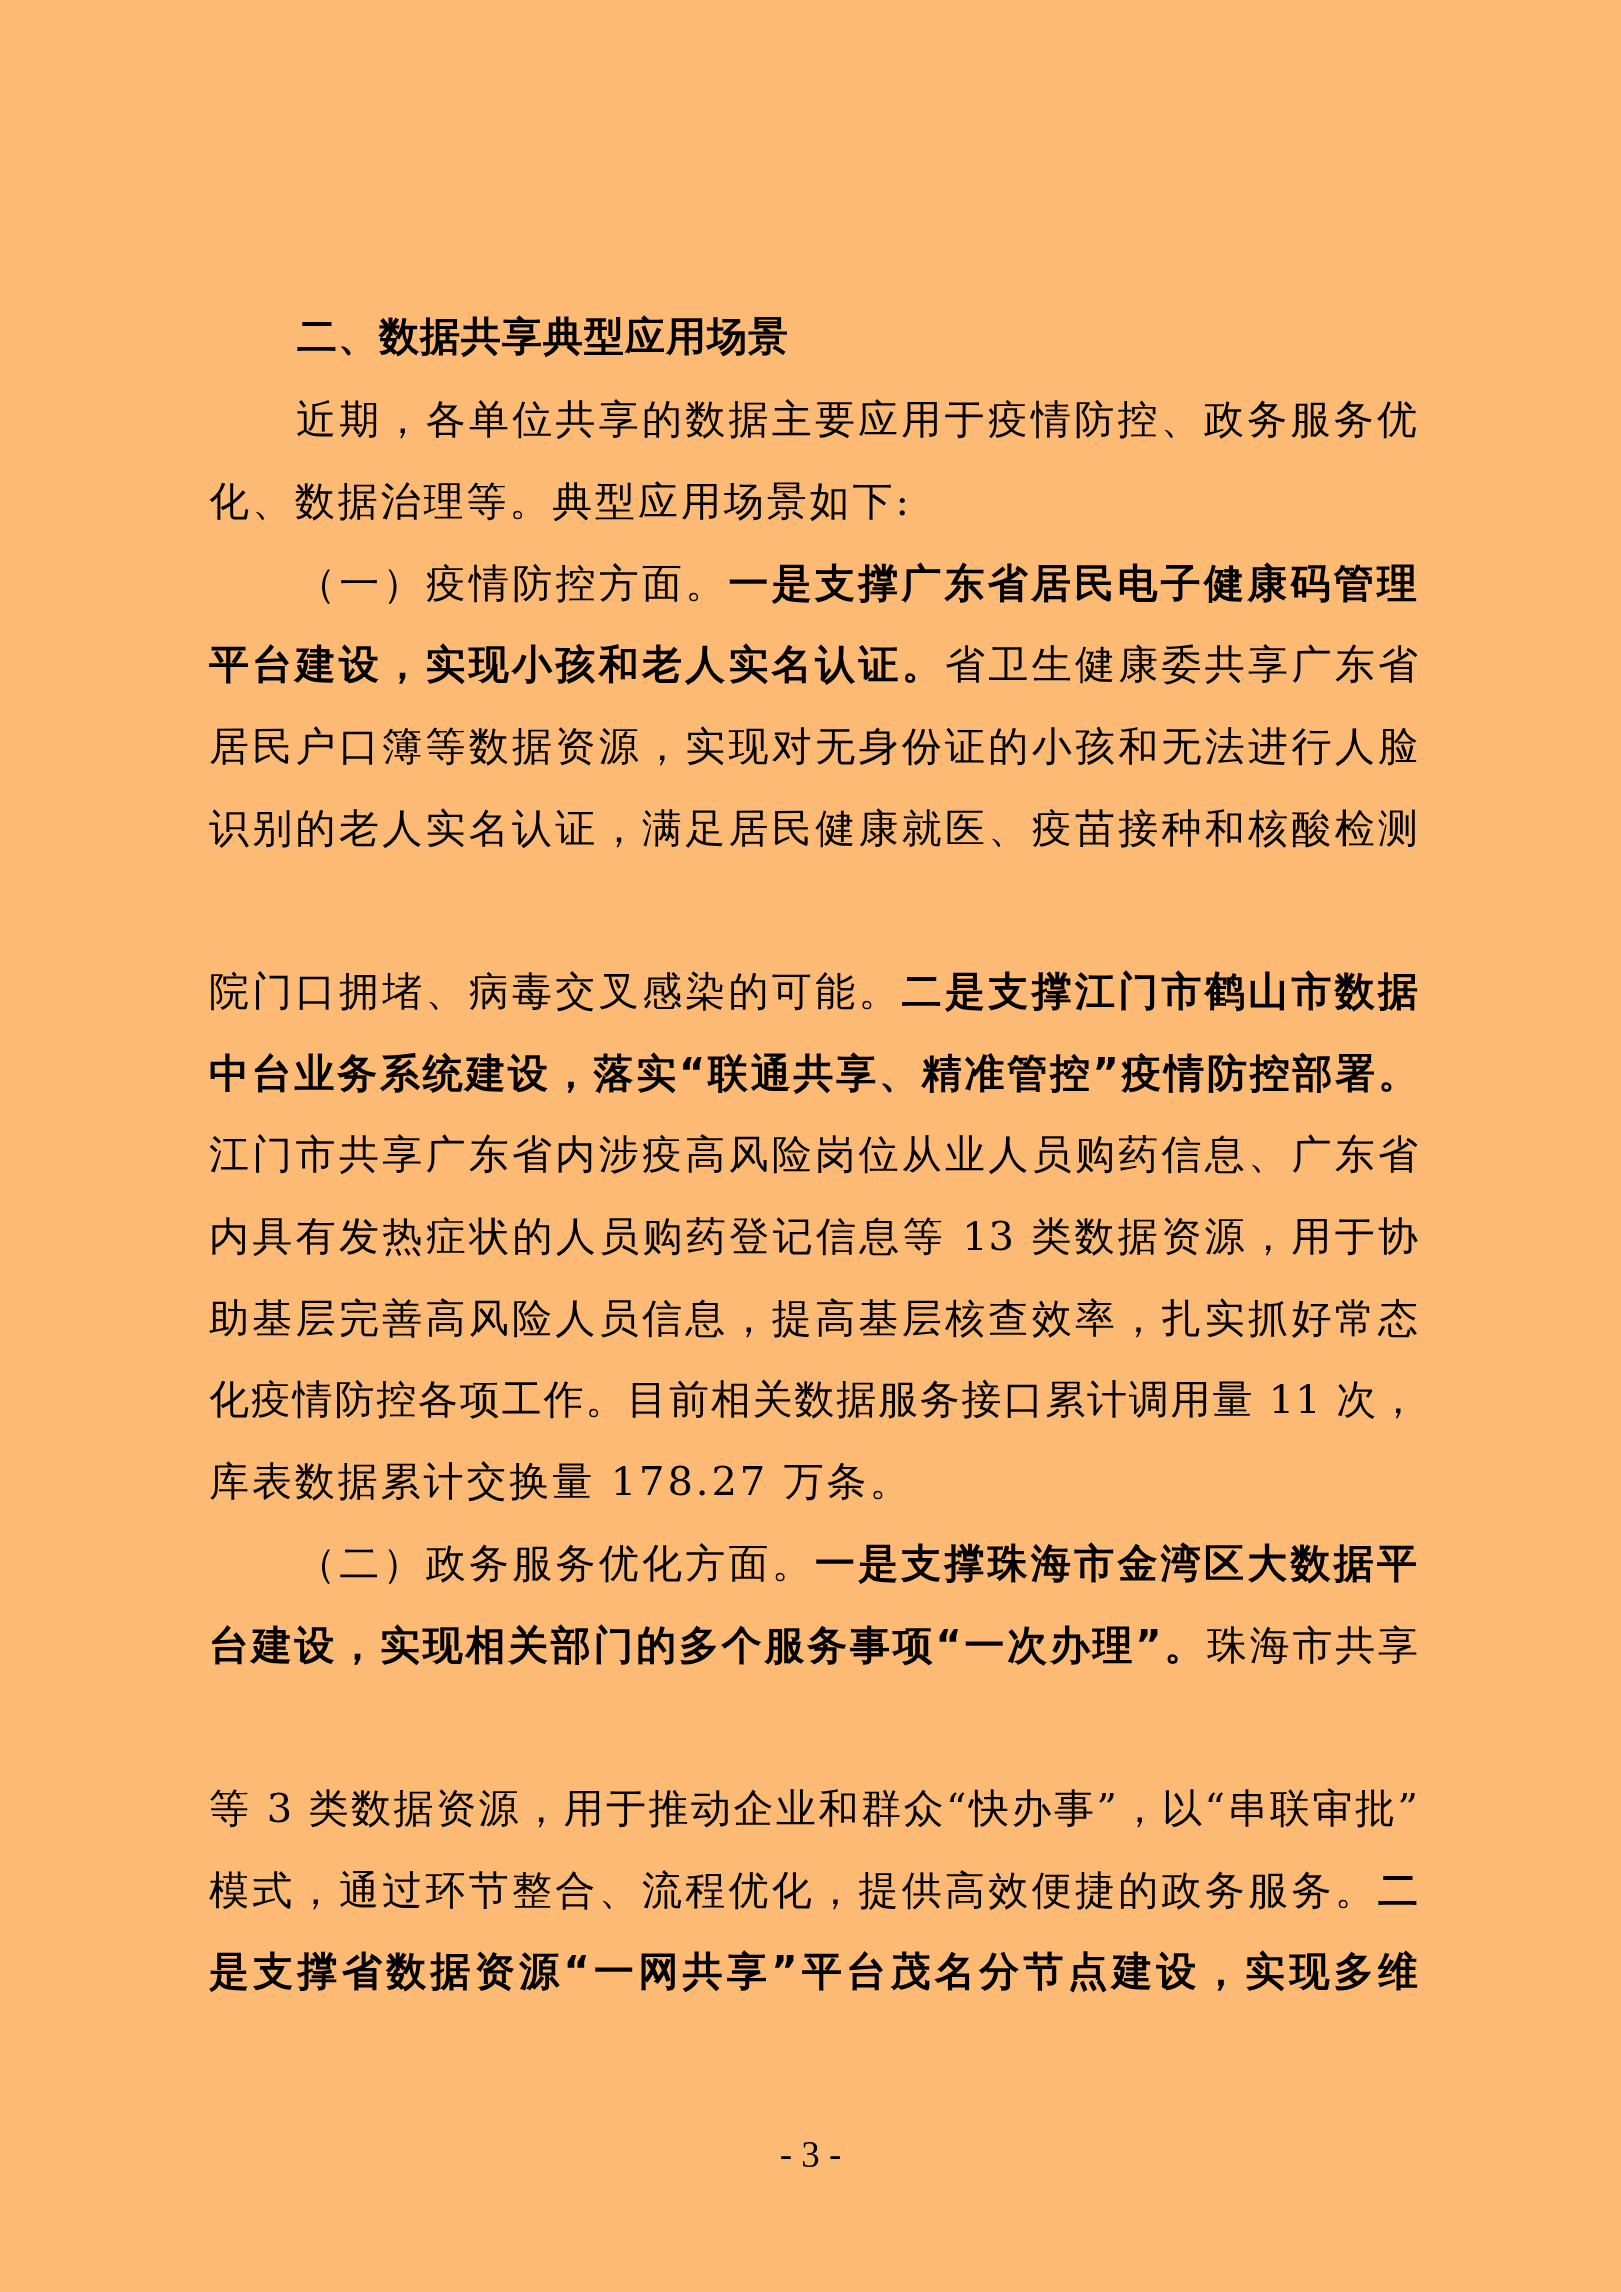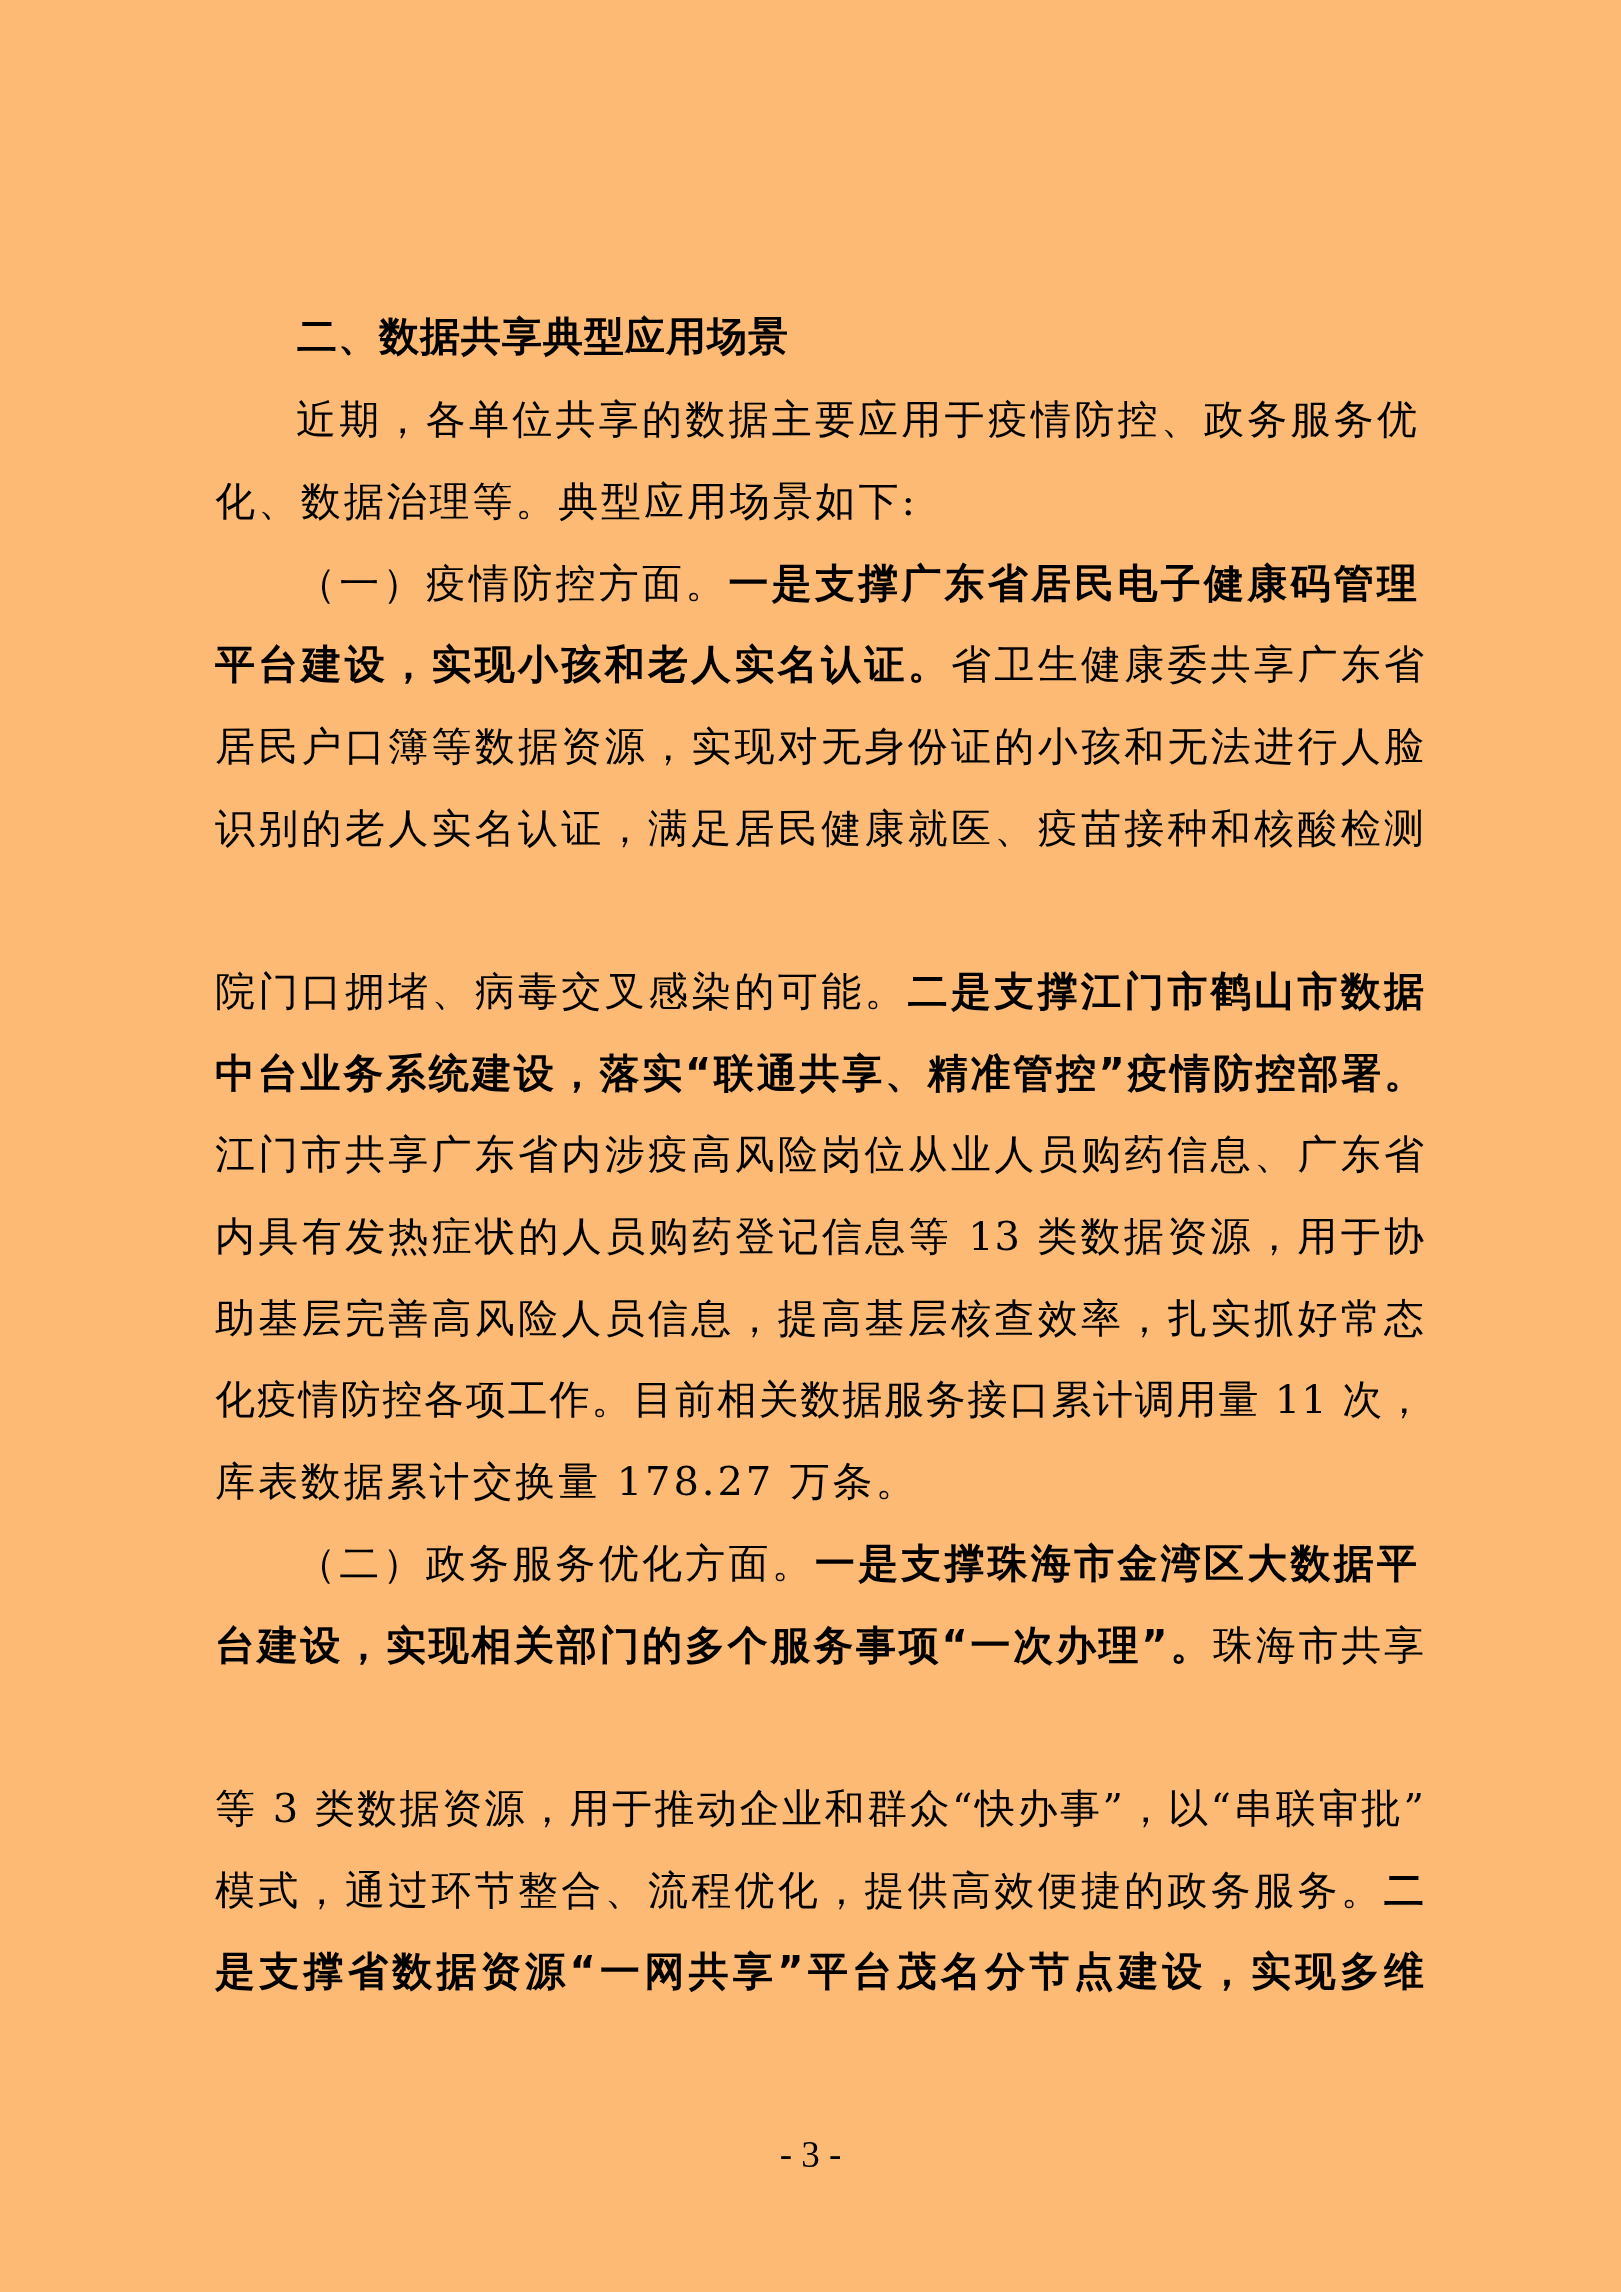--- a/index.html
+++ b/index.html
@@ -1,20 +1,20 @@
 <!DOCTYPE html>
 <html><head>
 <meta charset="utf-8">
 <style>
   html, body { margin: 0; padding: 0; background: #ffffff; }
   body { width: 1621px; height: 2293px; position: relative; overflow: hidden; color: #000; }
   .page { position: absolute; left: 0; top: 0; width: 1621px; height: 2293px; background: #fdba74; }
   .line {
     position: absolute;
-    left: 215px;
+    left: 209px;
     width: 1210px;
     height: 82px;
     line-height: 82px;
     font-family: "DejaVu Serif", "Liberation Serif", serif;
     font-size: 40px;
     white-space: nowrap;
     text-align: justify;
     text-align-last: justify;
     letter-spacing: 1px;
   }

